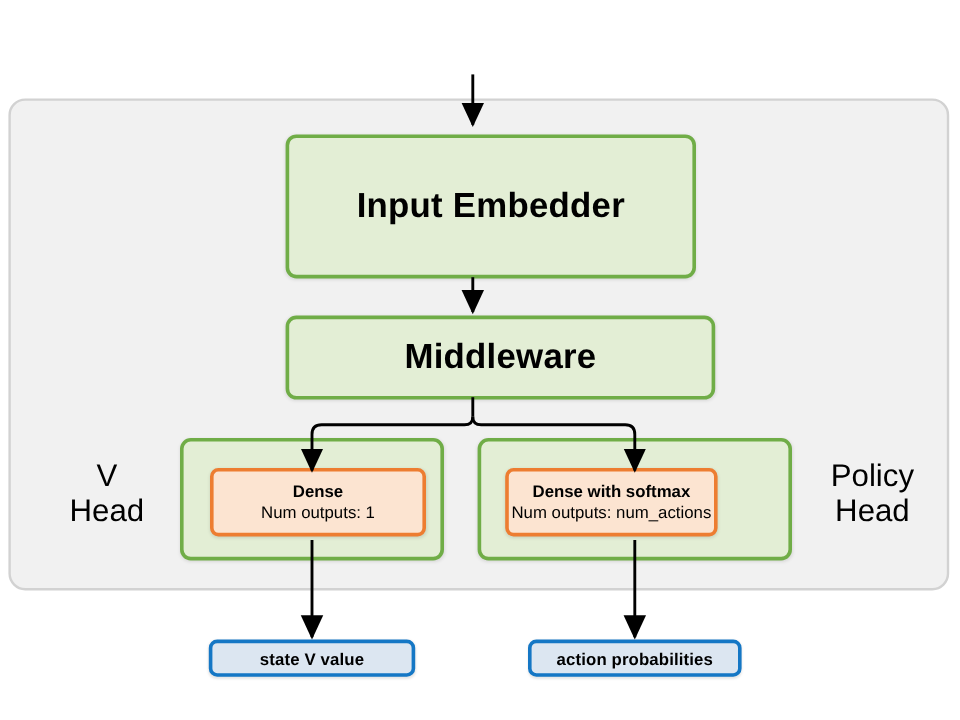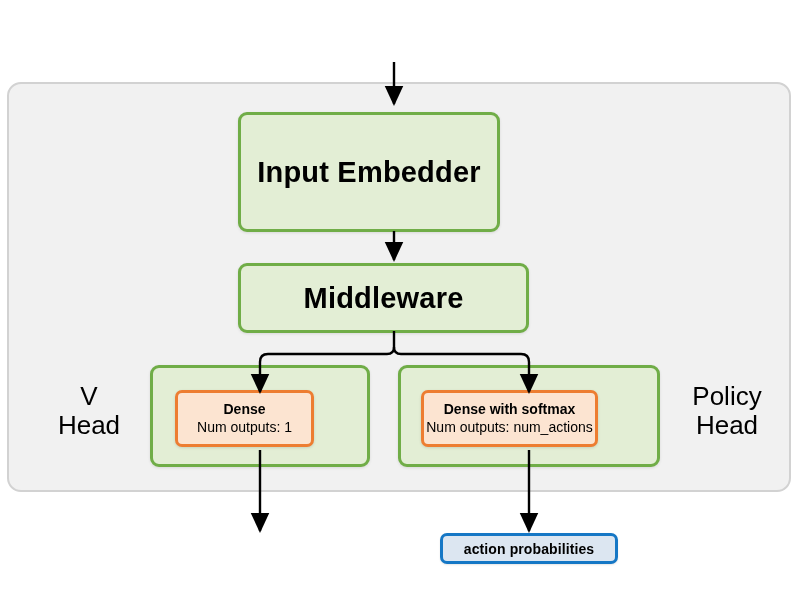--- a/index.html
+++ b/index.html
@@ -146,50 +146,53 @@
     <path d="M394,347 Q394,354 387,354 L268,354 Q260,354 260,362 L260,392" stroke="#000000" stroke-width="2.4" fill="none" marker-end="url(#arrowhead)"></path>
 
     <path d="M394,347 Q394,354 401,354 L521,354 Q529,354 529,362 L529,392" stroke="#000000" stroke-width="2.4" fill="none" marker-end="url(#arrowhead)"></path>
 
     <path d="M260,450 L260,531" stroke="#000000" stroke-width="2.4" fill="none" marker-end="url(#arrowhead)"></path>
 
     <path d="M529,450 L529,531" stroke="#000000" stroke-width="2.4" fill="none" marker-end="url(#arrowhead)"></path>
   </svg>
 
 
-  <div class="node green-node" style="left:238px; top:112px; width:262px; height:120px;">
+  <div class="node green-node" style="left:238px; top:112px; width:342px; height:120px;">
     <span class="node-title">Input Embedder</span>
   </div>
 
-  <div class="node green-node" style="left:238px; top:263px; width:291px; height:70px;">
+  <div class="node green-node" style="left:238px; top:263px; width:358px; height:70px;">
     <span class="node-title">Middleware</span>
   </div>
 
   <div class="head-box" style="left:150px; top:365px; width:220px; height:102px;"></div>
 
   <div class="head-caption" style="left:30px; top:382px; width:118px;">
     <div>V</div>
     <div>Head</div>
   </div>
 
-  <div class="node orange-node" style="left:175px; top:390px; width:139px; height:57px;">
+  <div class="node orange-node" style="left:175px; top:390px; width:180px; height:57px;">
     <span class="line1">Dense</span>
     <span class="line2">Num outputs: 1</span>
   </div>
 
   <div class="head-box" style="left:398px; top:365px; width:262px; height:102px;"></div>
 
   <div class="head-caption" style="left:664px; top:382px; width:126px;">
     <div>Policy</div>
     <div>Head</div>
   </div>
 
   <div class="node orange-node" style="left:421px; top:390px; width:177px; height:57px;">
     <span class="line1">Dense with softmax</span>
     <span class="line2">Num outputs: num_actions</span>
   </div>
 
+  <div class="node io-node" style="left:174px; top:533px; width:172px; height:31px;">
+    <span>state V value</span>
+  </div>
 
   <div class="node io-node" style="left:440px; top:533px; width:178px; height:31px;align-items:center;">
     <span>action probabilities</span>
   </div>
 
 </div>
 
 </body></html>

